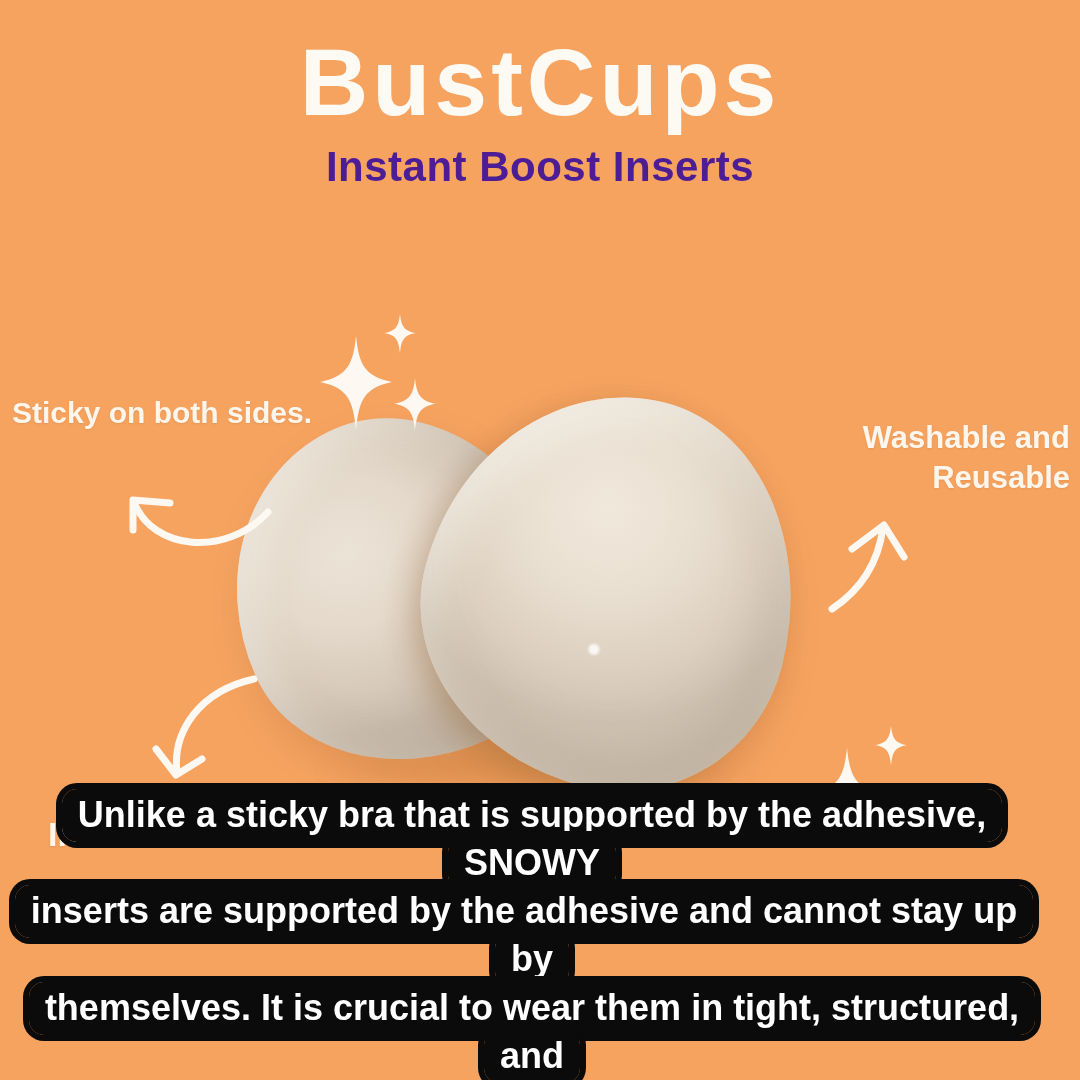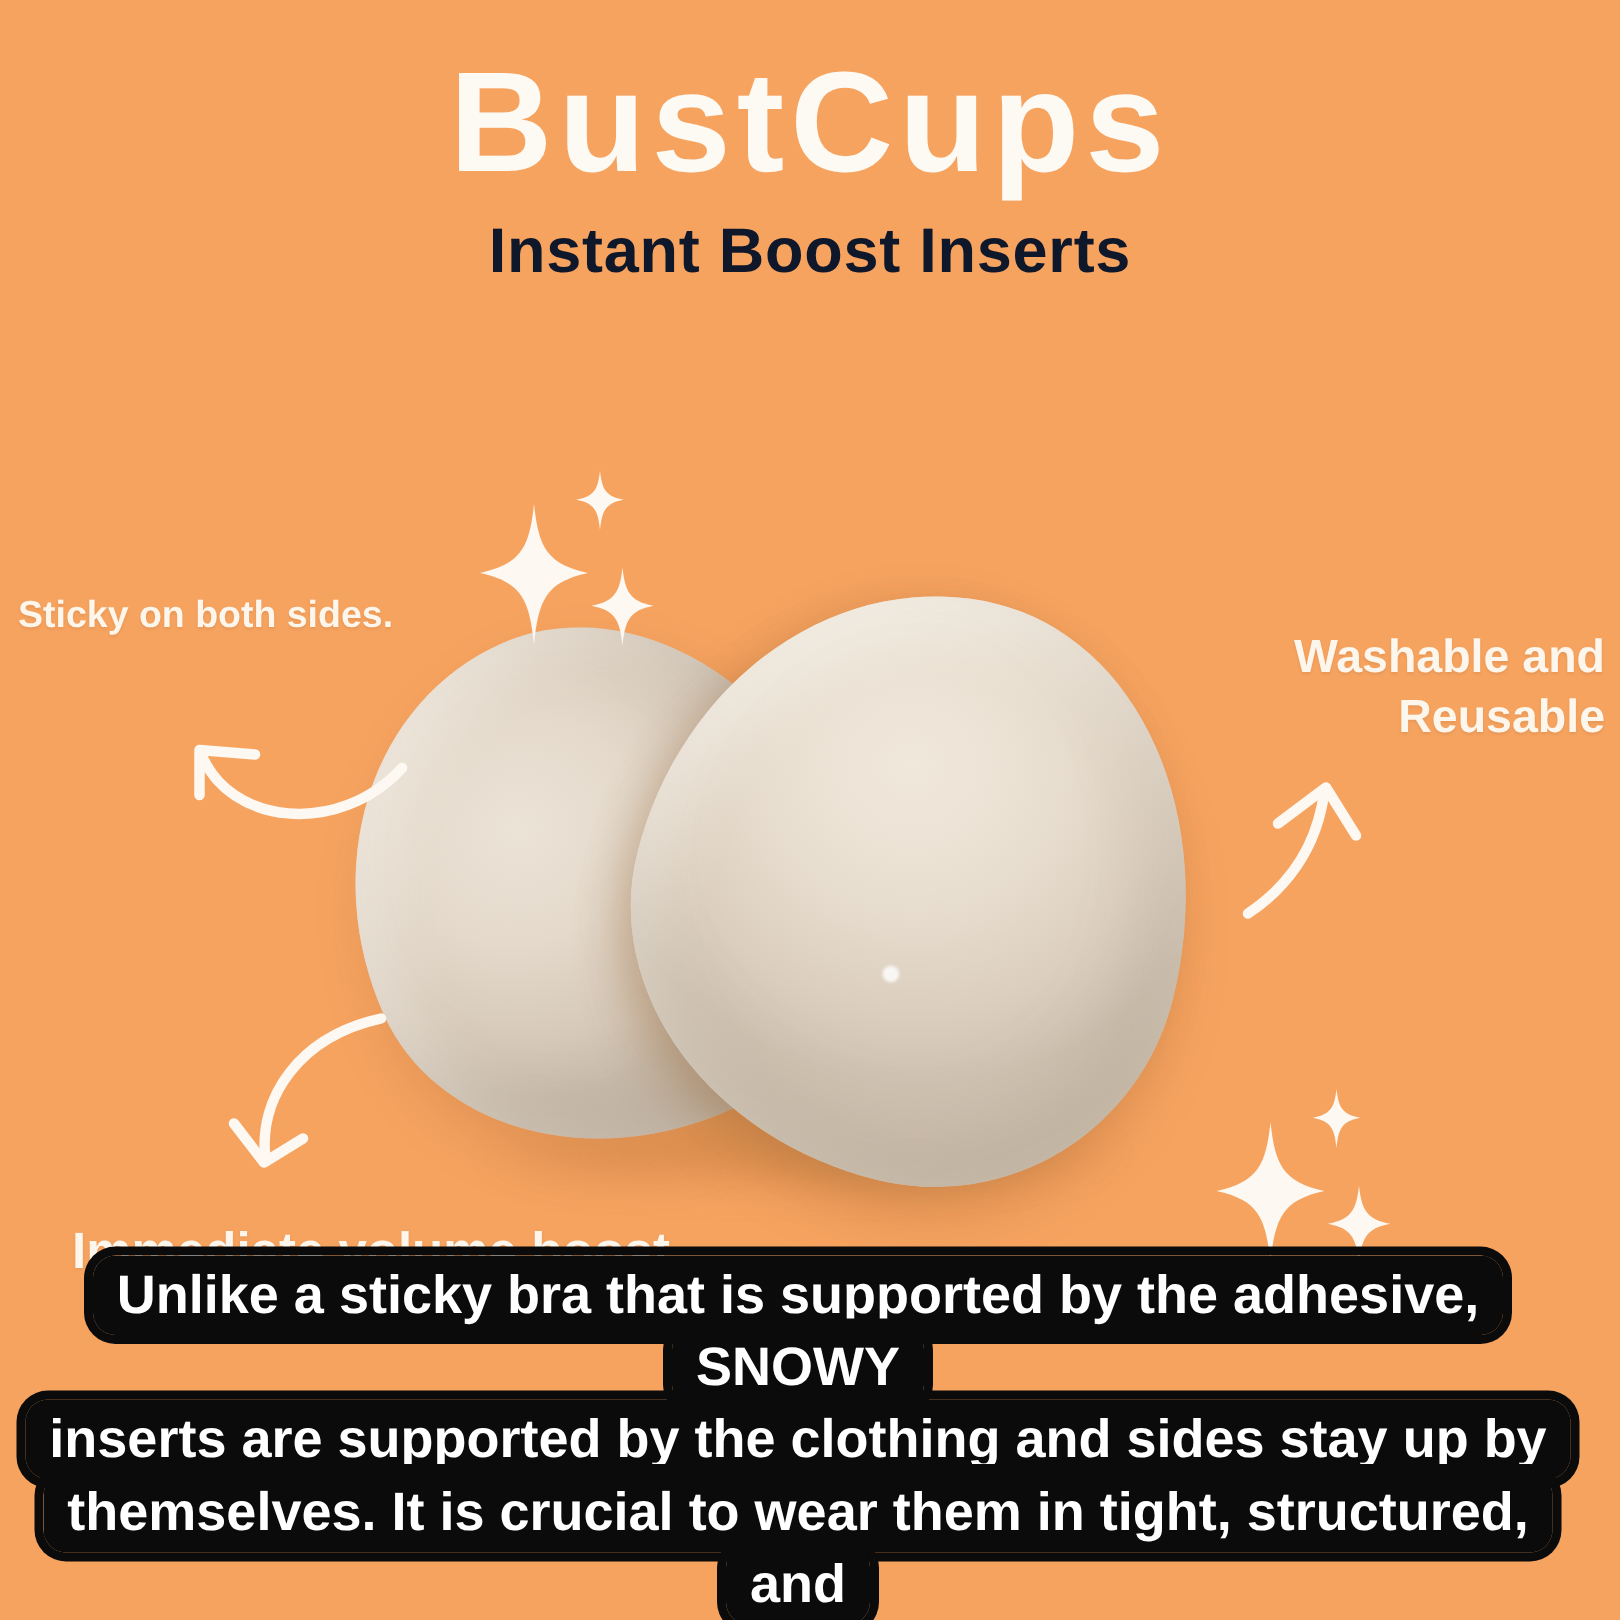--- a/index.html
+++ b/index.html
@@ -36,21 +36,21 @@
     font-weight:700;
     color:#fdf9f3;
     letter-spacing:4px;
     line-height:1.02;
     white-space:nowrap;
   }
   #brand-subtitle {
     margin-top:12px;
     font-size:42px;
     font-weight:700;
-    color:#0f172a;
+    color:#4c1d95;
     letter-spacing:0.5px;
     white-space:nowrap;
   }
 
   
   #product {
     position:absolute;
     left:233px; top:395px;
     width:600px; height:400px;
     z-index:2;
@@ -103,21 +103,21 @@
   }
 
   
   .annot {
     position:absolute;
     color:#fdf6ec;
     font-weight:700;
     z-index:5;
     text-shadow:0 1px 2px rgba(160,96,40,0.18);
   }
-  #annot-sticky     { left:12px;  top:396px; font-size:25px; white-space:nowrap; }
+  #annot-sticky     { left:12px;  top:396px; font-size:30px; white-space:nowrap; }
   #annot-washable   { left:800px; top:418px; font-size:31px; width:270px; text-align:right; line-height:1.28; }
   #annot-volume     { left:48px;  top:815px; font-size:34px; white-space:nowrap; }
 
   
   .arrow { position:absolute; z-index:5; }
   #arrow-sticky   { left:108px; top:478px; }
   #arrow-washable { left:828px; top:505px; }
   #arrow-volume   { left:138px; top:675px; }
 
   
@@ -214,21 +214,21 @@
     <path d="M38 100 L18 74 M38 100 L64 84" stroke="#fdf8f1" stroke-width="7" stroke-linecap="round" fill="none"></path>
     <path d="M39 98 C34 56 62 16 116 4" stroke="#fdf8f1" stroke-width="7" stroke-linecap="round" fill="none"></path>
   </svg>
 
   <div id="caption">
     <div id="caption-inner">
       <div class="caption-line">
         <span>Unlike a sticky bra that is supported by the adhesive, SNOWY</span>
       </div>
       <div class="caption-line">
-        <span>inserts are supported by the clothing and sides stay up by</span>
+        <span>inserts are supported by the adhesive and cannot stay up by</span>
       </div>
       <div class="caption-line">
         <span>themselves. It is crucial to wear them in tight, structured, and</span>
       </div>
     </div>
   </div>
 
 </div>
 
 </body></html>

